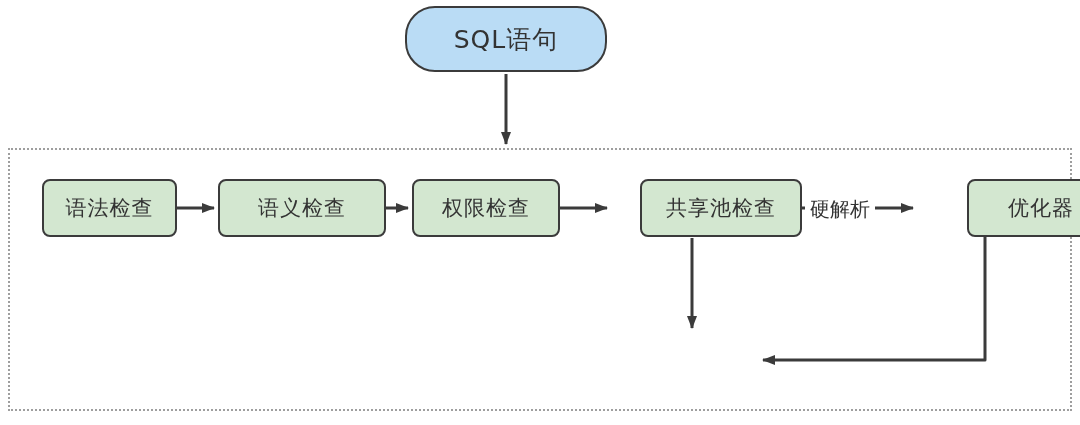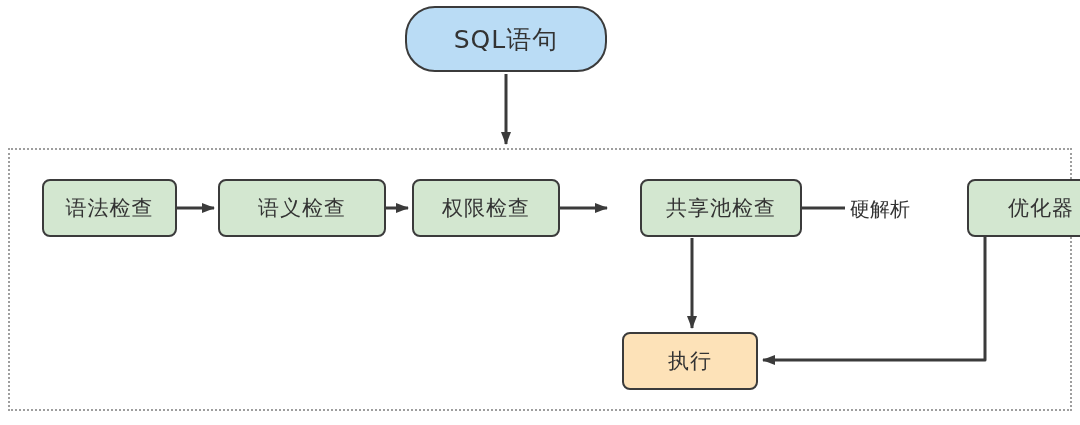--- a/index.html
+++ b/index.html
@@ -64,21 +64,21 @@
   }
   .edge-label {
     position: absolute;
     transform: translate(-50%, -50%);
     background: #ffffff;
     padding: 0 5px;
     font-size: 20px;
     color: var(--text, #333333);
     white-space: nowrap;
   }
-  .edge-label.hard { left: 840px; top: 209px; margin-left: 40px; }
+  .edge-label.hard { left: 840px; top: 209px; }
   .edge-label.soft { left: 691px; top: 278px; }
   .edge-line {
     fill: none;
     stroke: var(--line, #3b3b3b);
     stroke-width: 3;
     stroke-linejoin: round;
   }
 </style>
 </head>
 <body>
@@ -107,18 +107,17 @@
   <div class="node process p0">语法检查</div>
 
   <div class="node process p1">语义检查</div>
 
   <div class="node process p2">权限检查</div>
 
   <div class="node process p3">共享池检查</div>
 
   <div class="node process p4">优化器</div>
 
-  <div class="node end">执行</div>
 
   <span class="edge-label hard">硬解析</span>
 
 
 </div>
 
 </body></html>

